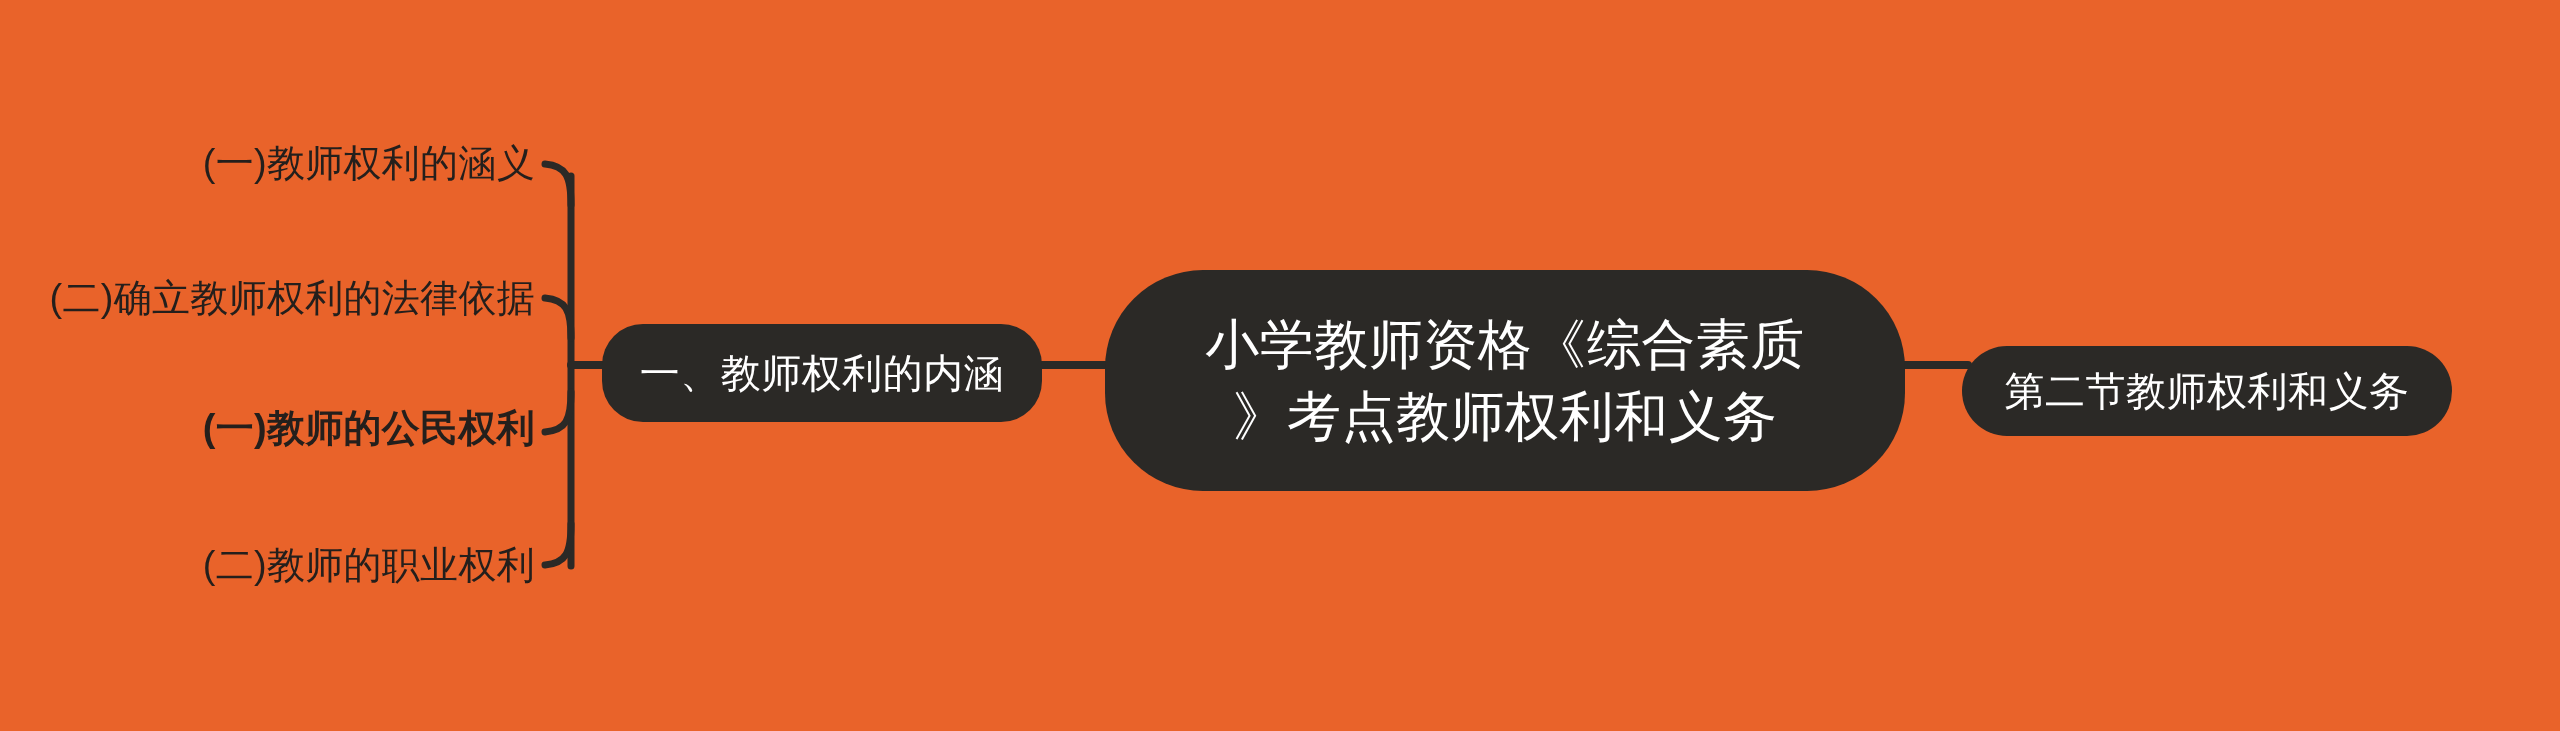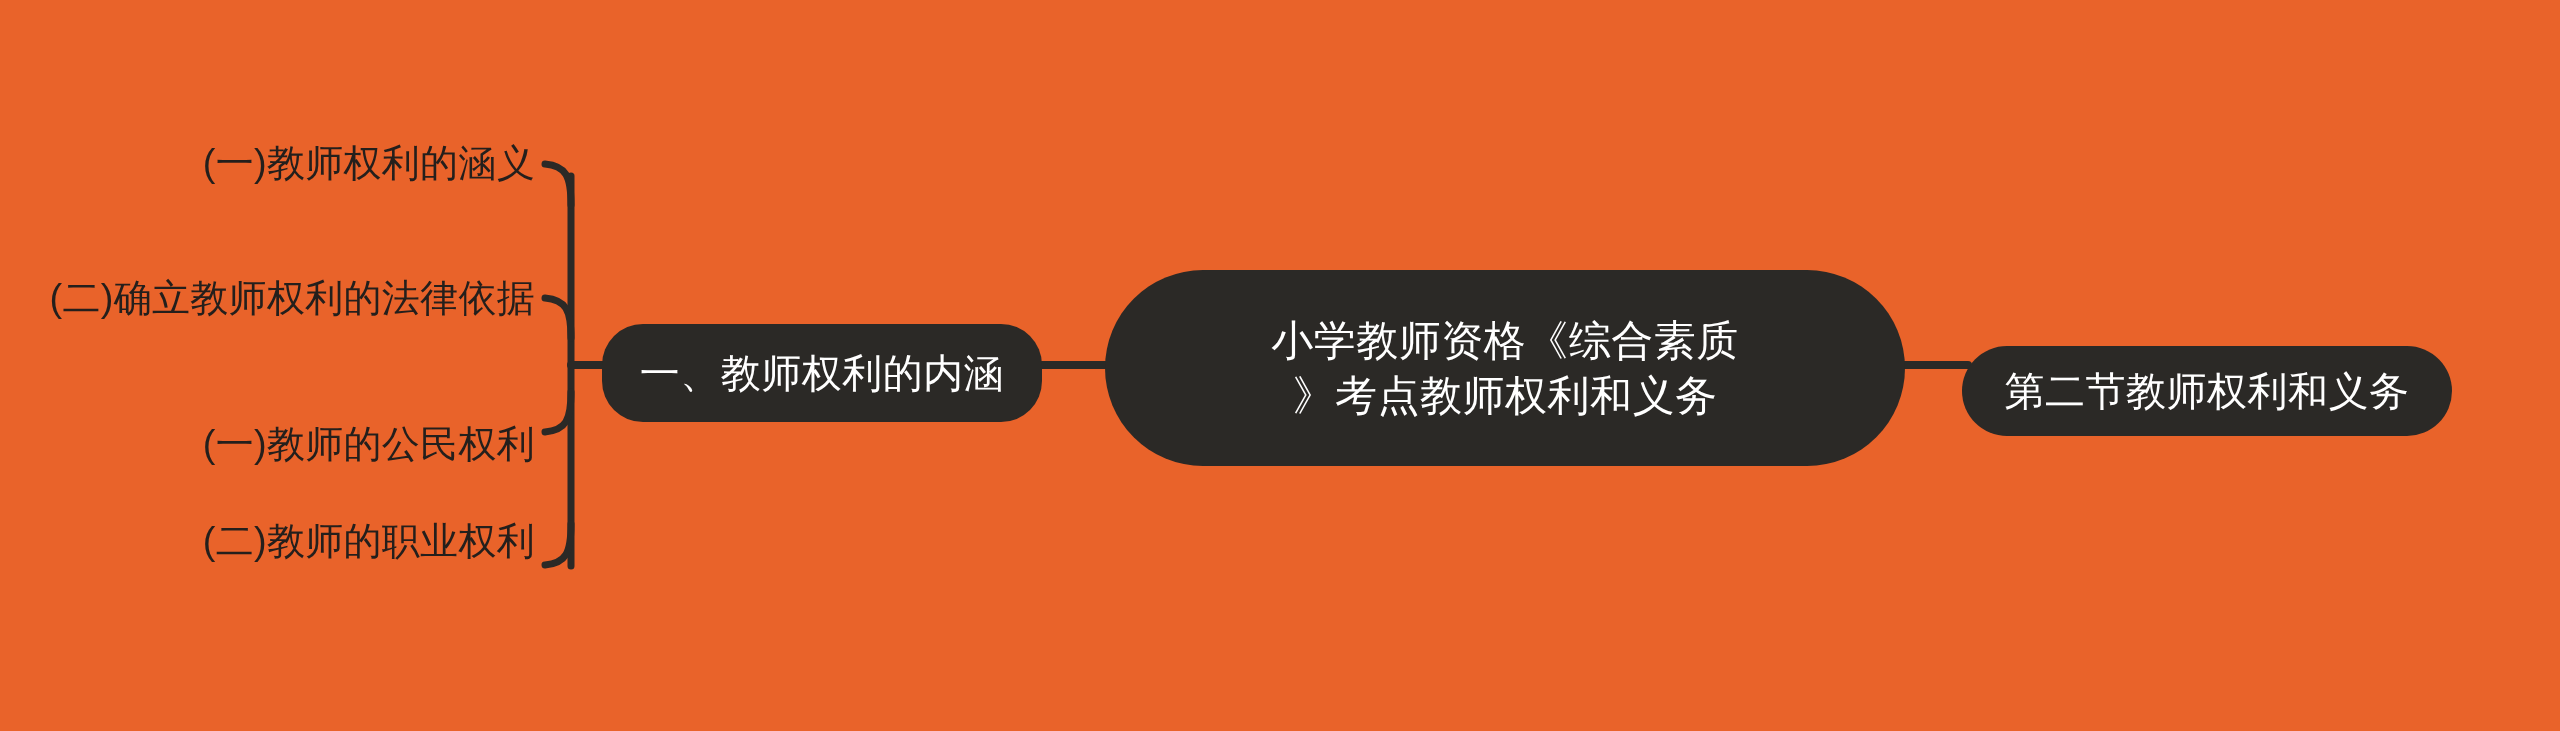--- a/index.html
+++ b/index.html
@@ -39,23 +39,23 @@
     box-sizing: border-box;
     text-align: center;
     white-space: pre-wrap;
     letter-spacing: 0.5px;
   }
 
   #node-center {
     left: 1105px;
     top: 270px;
     width: 800px;
-    height: 196px;
+    height: 221px;
     border-radius: 98px;
-    font-size: 42px;
+    font-size: 54px;
     line-height: 1.32;
     padding: 8px 54px;
   }
 
   #node-branch-1 {
     left: 602px;
     top: 324px;
     width: 440px;
     height: 98px;
     border-radius: 41px;
@@ -80,22 +80,22 @@
     right: 2025px;           
     transform: translateY(-50%);
     color: #241F1C;
     font-size: 38px;
     white-space: nowrap;
     text-align: right;
     letter-spacing: 0.3px;
   }
   #leaf-1 { top: 163px; }
   #leaf-2 { top: 298px; }
-  #leaf-3 { top: 444px; }
-  #leaf-4 { top: 541px; }
+  #leaf-3 { top: 428px; font-weight: bold; }
+  #leaf-4 { top: 565px; }
 </style>
 </head>
 <body>
 
 <div id="mindmap-root">
 
   <svg id="connector-layer" viewBox="0 0 2560 731">
     <g fill="none" stroke="#2B2926" stroke-width="7" stroke-linecap="round">
 
       <path d="M 571 176 L 571 566" stroke-width="7"></path>

